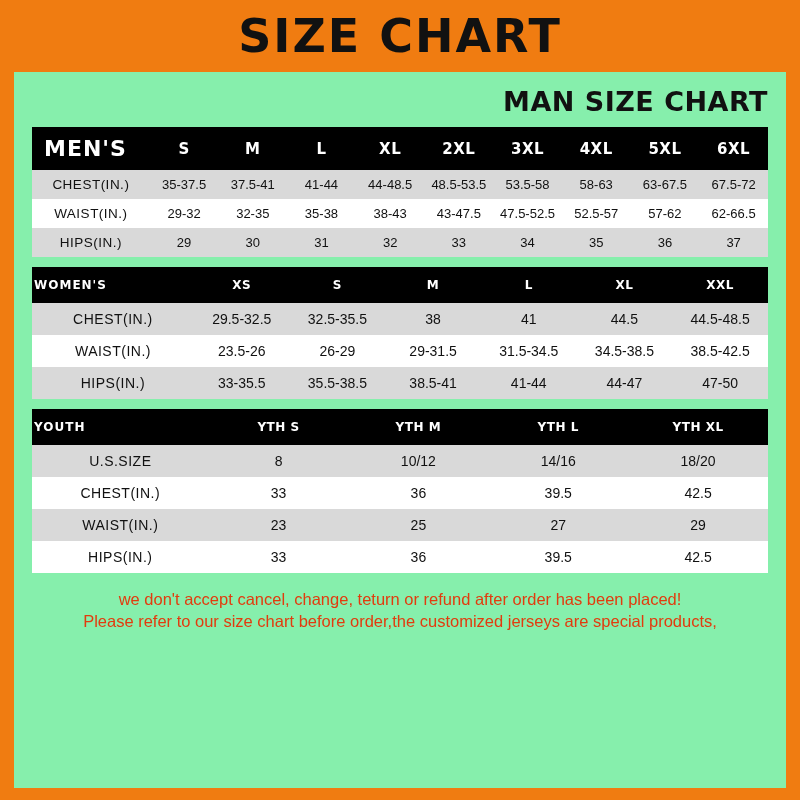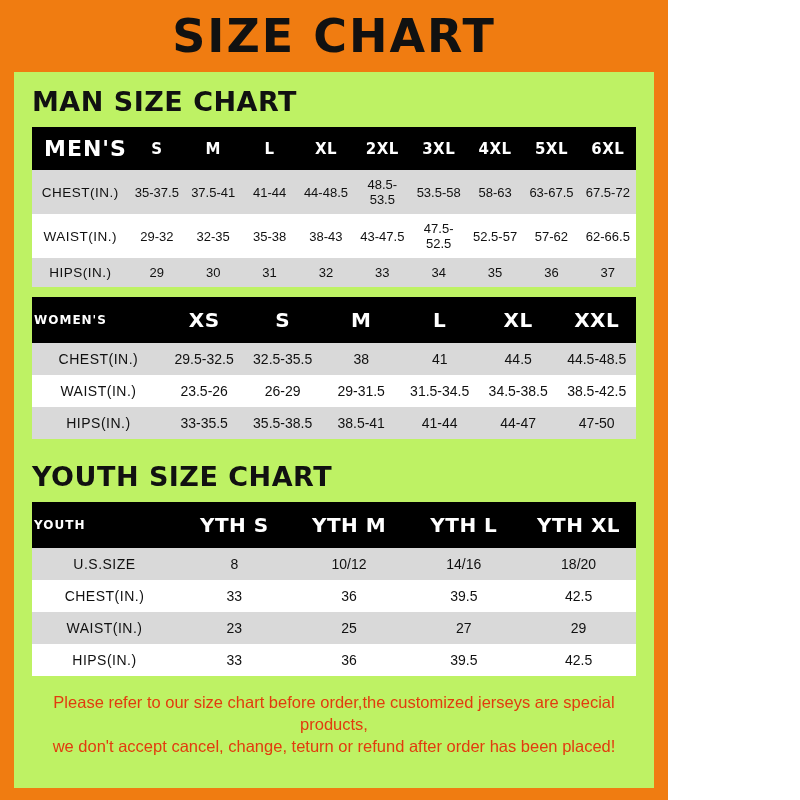--- a/index.html
+++ b/index.html
@@ -3,23 +3,23 @@
 <meta charset="utf-8">
 <style>
   * { box-sizing: border-box; margin: 0; padding: 0; }
   html, body {
     width: 800px; height: 800px;
     background: #ffffff;
     font-family: "Liberation Sans", sans-serif;
     overflow: hidden;
   }
   .page {
-    width: 668px; height: 800px;
+    width: 800px; height: 800px;
     position: relative;
-    background: #bef264;
+    background: #86efac;
     border-left: 14px solid #f07c11;
     border-right: 14px solid #f07c11;
   }
   .header-band {
     background: #f07c11;
     height: 72px;
     display: flex;
     align-items: center;
     justify-content: center;
     margin: 0 -14px;
@@ -29,21 +29,21 @@
     font-weight: bold;
     font-size: 46px;
     letter-spacing: 2px;
     color: #111;
     line-height: 1;
   }
   .content {
     padding: 0 18px;
   }
   .section-title {
-    text-align: left;
+    text-align: right;
     font-family: "DejaVu Sans", sans-serif;
     font-weight: bold;
     font-size: 27px;
     color: #111;
     letter-spacing: 0.5px;
   }
   .t-man { margin-top: 14px; }
   .t-women { margin-top: 20px; }
   .t-youth { margin-top: 22px; }
 
@@ -79,21 +79,21 @@
   tbody td.rowhead {
     letter-spacing: 0.5px;
     font-size: 13.5px;
     margin-top: 28px;
   }
   tbody tr.shade td { background: #d9d9d9; }
   tbody tr.plain td { background: #ffffff; }
 
   
   #women-table tbody td, #youth-table tbody td { font-size: 14px; padding: 8px 1px; }
-  #women-table thead th, #youth-table thead th { font-size: 20px; padding: 11px 2px; }
+  #women-table thead th, #youth-table thead th { font-size: 12px; padding: 11px 2px; }
   #youth-table thead th.rowhead, #women-table thead th.rowhead { font-size: 12px; }
 
   .footer-note {
     margin-top: 16px;
     padding: 0 10px;
     text-align: center;
     color: #e23b0e;
     font-size: 16.5px;
     line-height: 1.32;
     font-family: "Liberation Sans", sans-serif;
@@ -208,21 +208,20 @@
             <td>33-35.5</td>
             <td>35.5-38.5</td>
             <td>38.5-41</td>
             <td>41-44</td>
             <td>44-47</td>
             <td>47-50</td>
           </tr>
         </tbody>
     </table>
 
-    <div class="section-title t-youth">YOUTH SIZE CHART</div>
     <table id="youth-table">
       <thead>
           <tr>
             <th class="rowhead" style="width: 24%;">YOUTH</th>
             <th>YTH S</th>
             <th>YTH M</th>
             <th>YTH L</th>
             <th>YTH XL</th>
           </tr>
         </thead>
@@ -252,19 +251,19 @@
             <td class="rowhead">HIPS(IN.)</td>
             <td>33</td>
             <td>36</td>
             <td>39.5</td>
             <td>42.5</td>
           </tr>
         </tbody>
     </table>
 
     <div class="footer-note">
+      <div>we don't accept cancel, change, teturn or refund after order has been placed!</div>
       <div>Please refer to our size chart before order,the customized jerseys are special products,</div>
-      <div>we don't accept cancel, change, teturn or refund after order has been placed!</div>
     </div>
   </div>
 
   <div class="bottom-band"></div>
 </div>
 
 </body></html>

